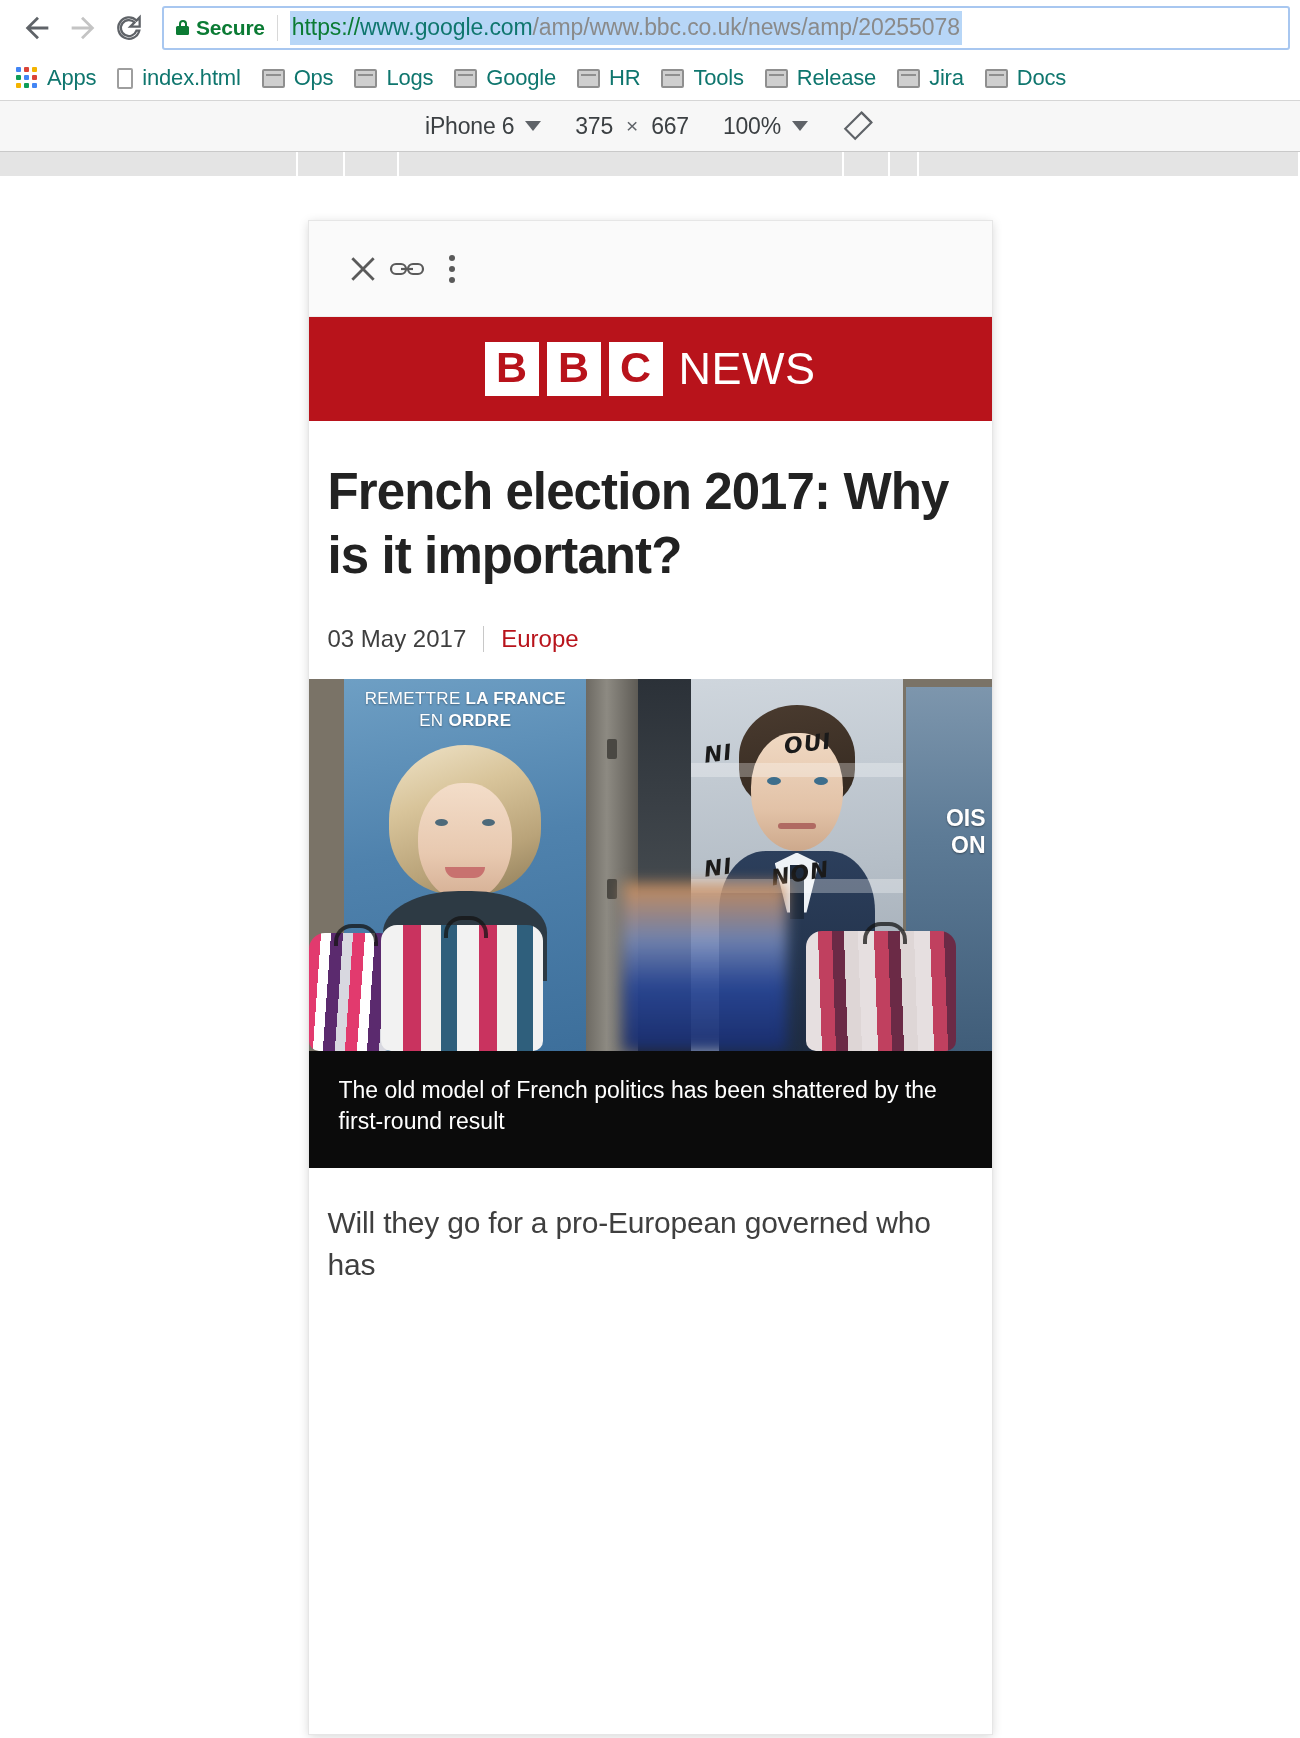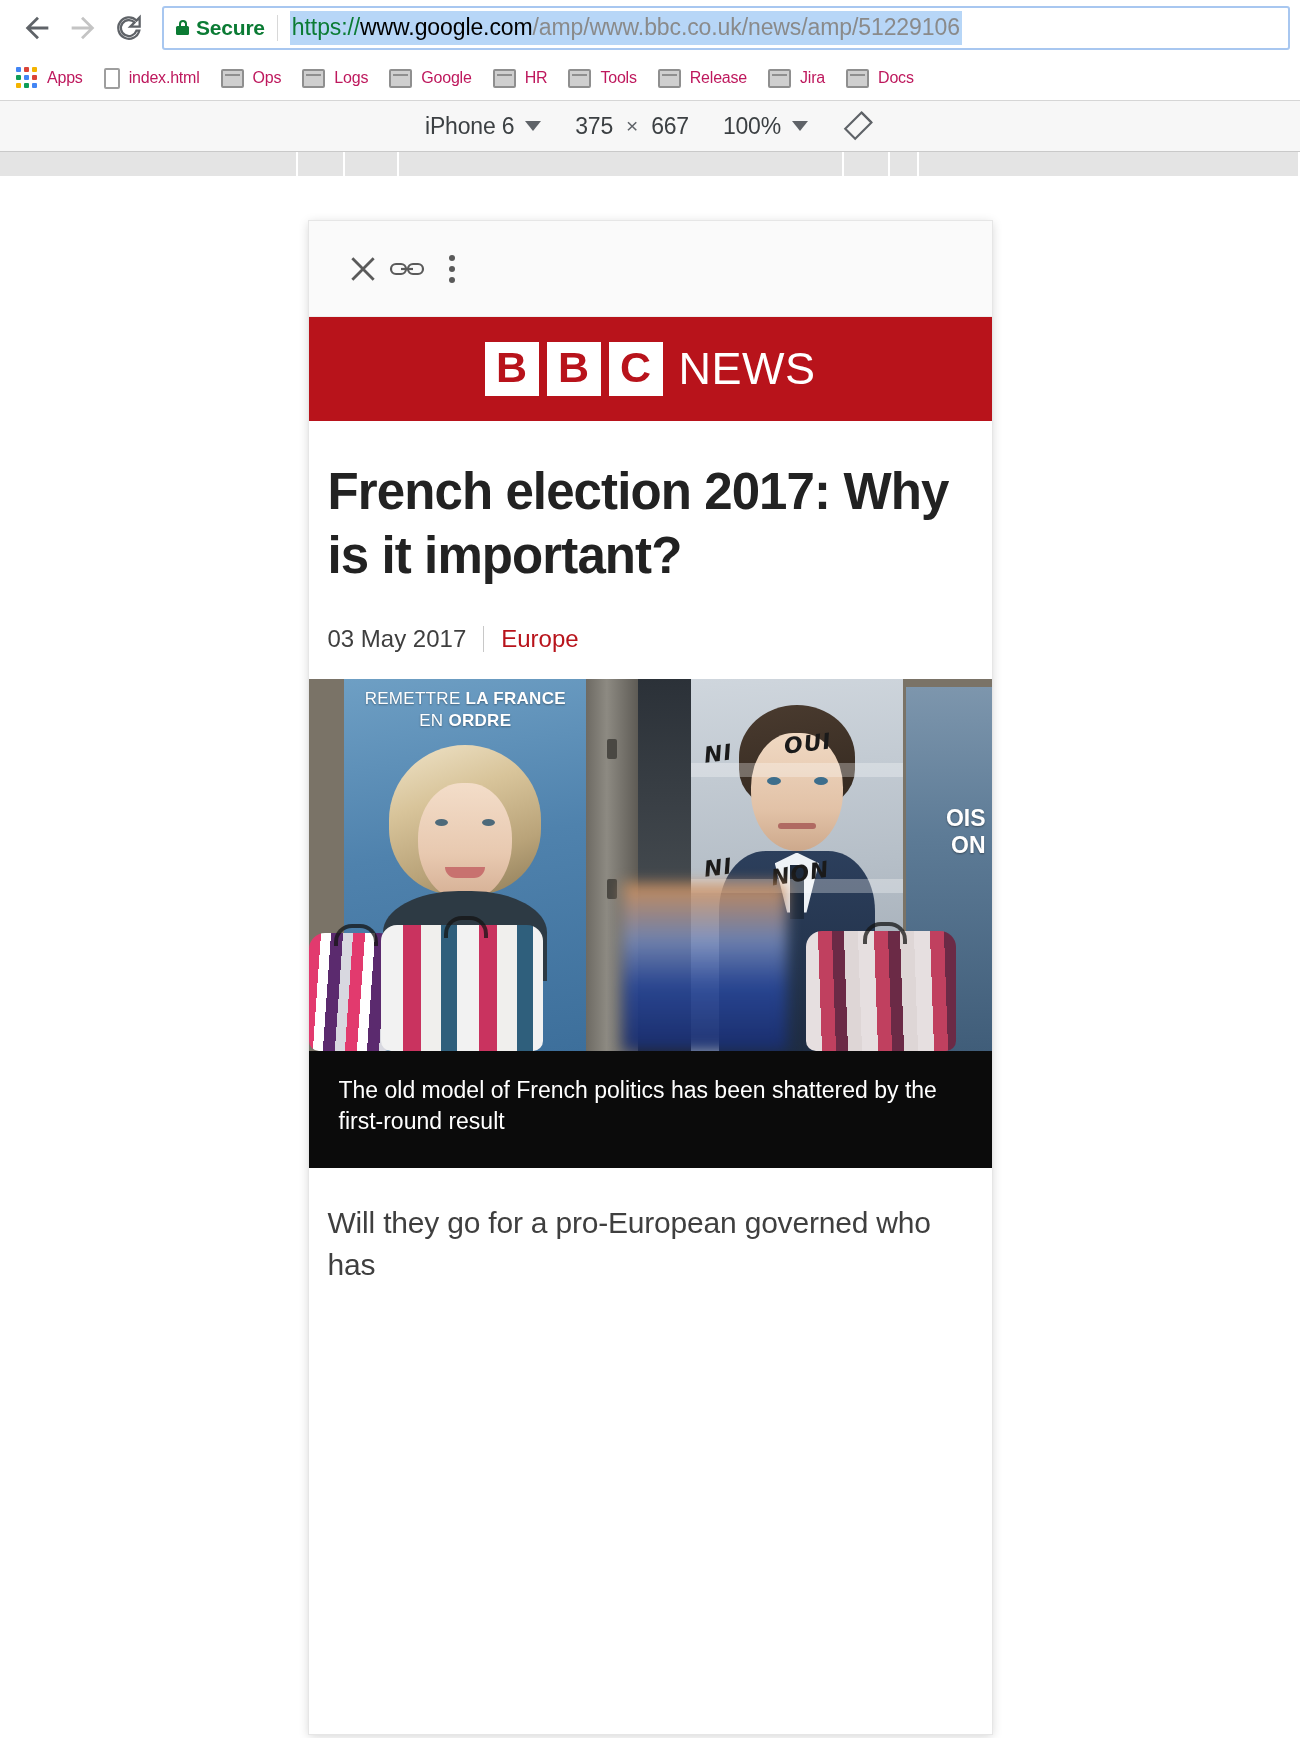--- a/index.html
+++ b/index.html
@@ -90,41 +90,41 @@
 
   .url-text {
     font-size: 23px;
     white-space: nowrap;
     background: #b7d6f7;
     padding: 3px 2px 4px 2px;
     letter-spacing: -0.1px;
     overflow: hidden;
   }
   .url-scheme { color: #0b7b34; }
-  .url-host   { color: #000000; }
+  .url-host   { color: #0f766e; }
   .url-path   { color: #8a8a8a; }
 
   
   .bookmarks-bar {
     display: flex;
     align-items: center;
     height: 44px;
     padding: 0 0 0 16px;
     overflow: hidden;
     white-space: nowrap;
   }
   .bm-item {
     display: flex;
     align-items: center;
     margin-right: 21px;
     flex: none;
   }
   .bm-label {
-    font-size: 16px;
-    color: #be185d;
+    font-size: 22px;
+    color: #0f766e;
     letter-spacing: -0.2px;
   }
   .apps-grid {
     width: 22px; height: 22px;
     display: grid;
     grid-template-columns: repeat(3, 5px);
     grid-template-rows: repeat(3, 5px);
     gap: 3px;
     margin-right: 9px;
     flex: none;
@@ -549,21 +549,21 @@
     </div>
 
     <div class="omnibox">
       <div class="secure-chip">
         <span class="lock-icon">
           <span class="shackle"></span>
             <span class="body"></span>
         </span>
         <span class="secure-text">Secure</span>
       </div>
-      <div class="url-text"><span class="url-scheme">https://</span><span class="url-host">www.google.com</span><span class="url-path">/amp/www.bbc.co.uk/news/amp/51229106</span></div>
+      <div class="url-text"><span class="url-scheme">https://</span><span class="url-host">www.google.com</span><span class="url-path">/amp/www.bbc.co.uk/news/amp/20255078</span></div>
     </div>
   </div>
 
   <div class="bookmarks-bar">
 
     <div class="bm-item">
       <span class="apps-grid">
         <i style="background:#4285f4"></i>
           <i style="background:#db4437"></i>
           <i style="background:#f4b400"></i>

